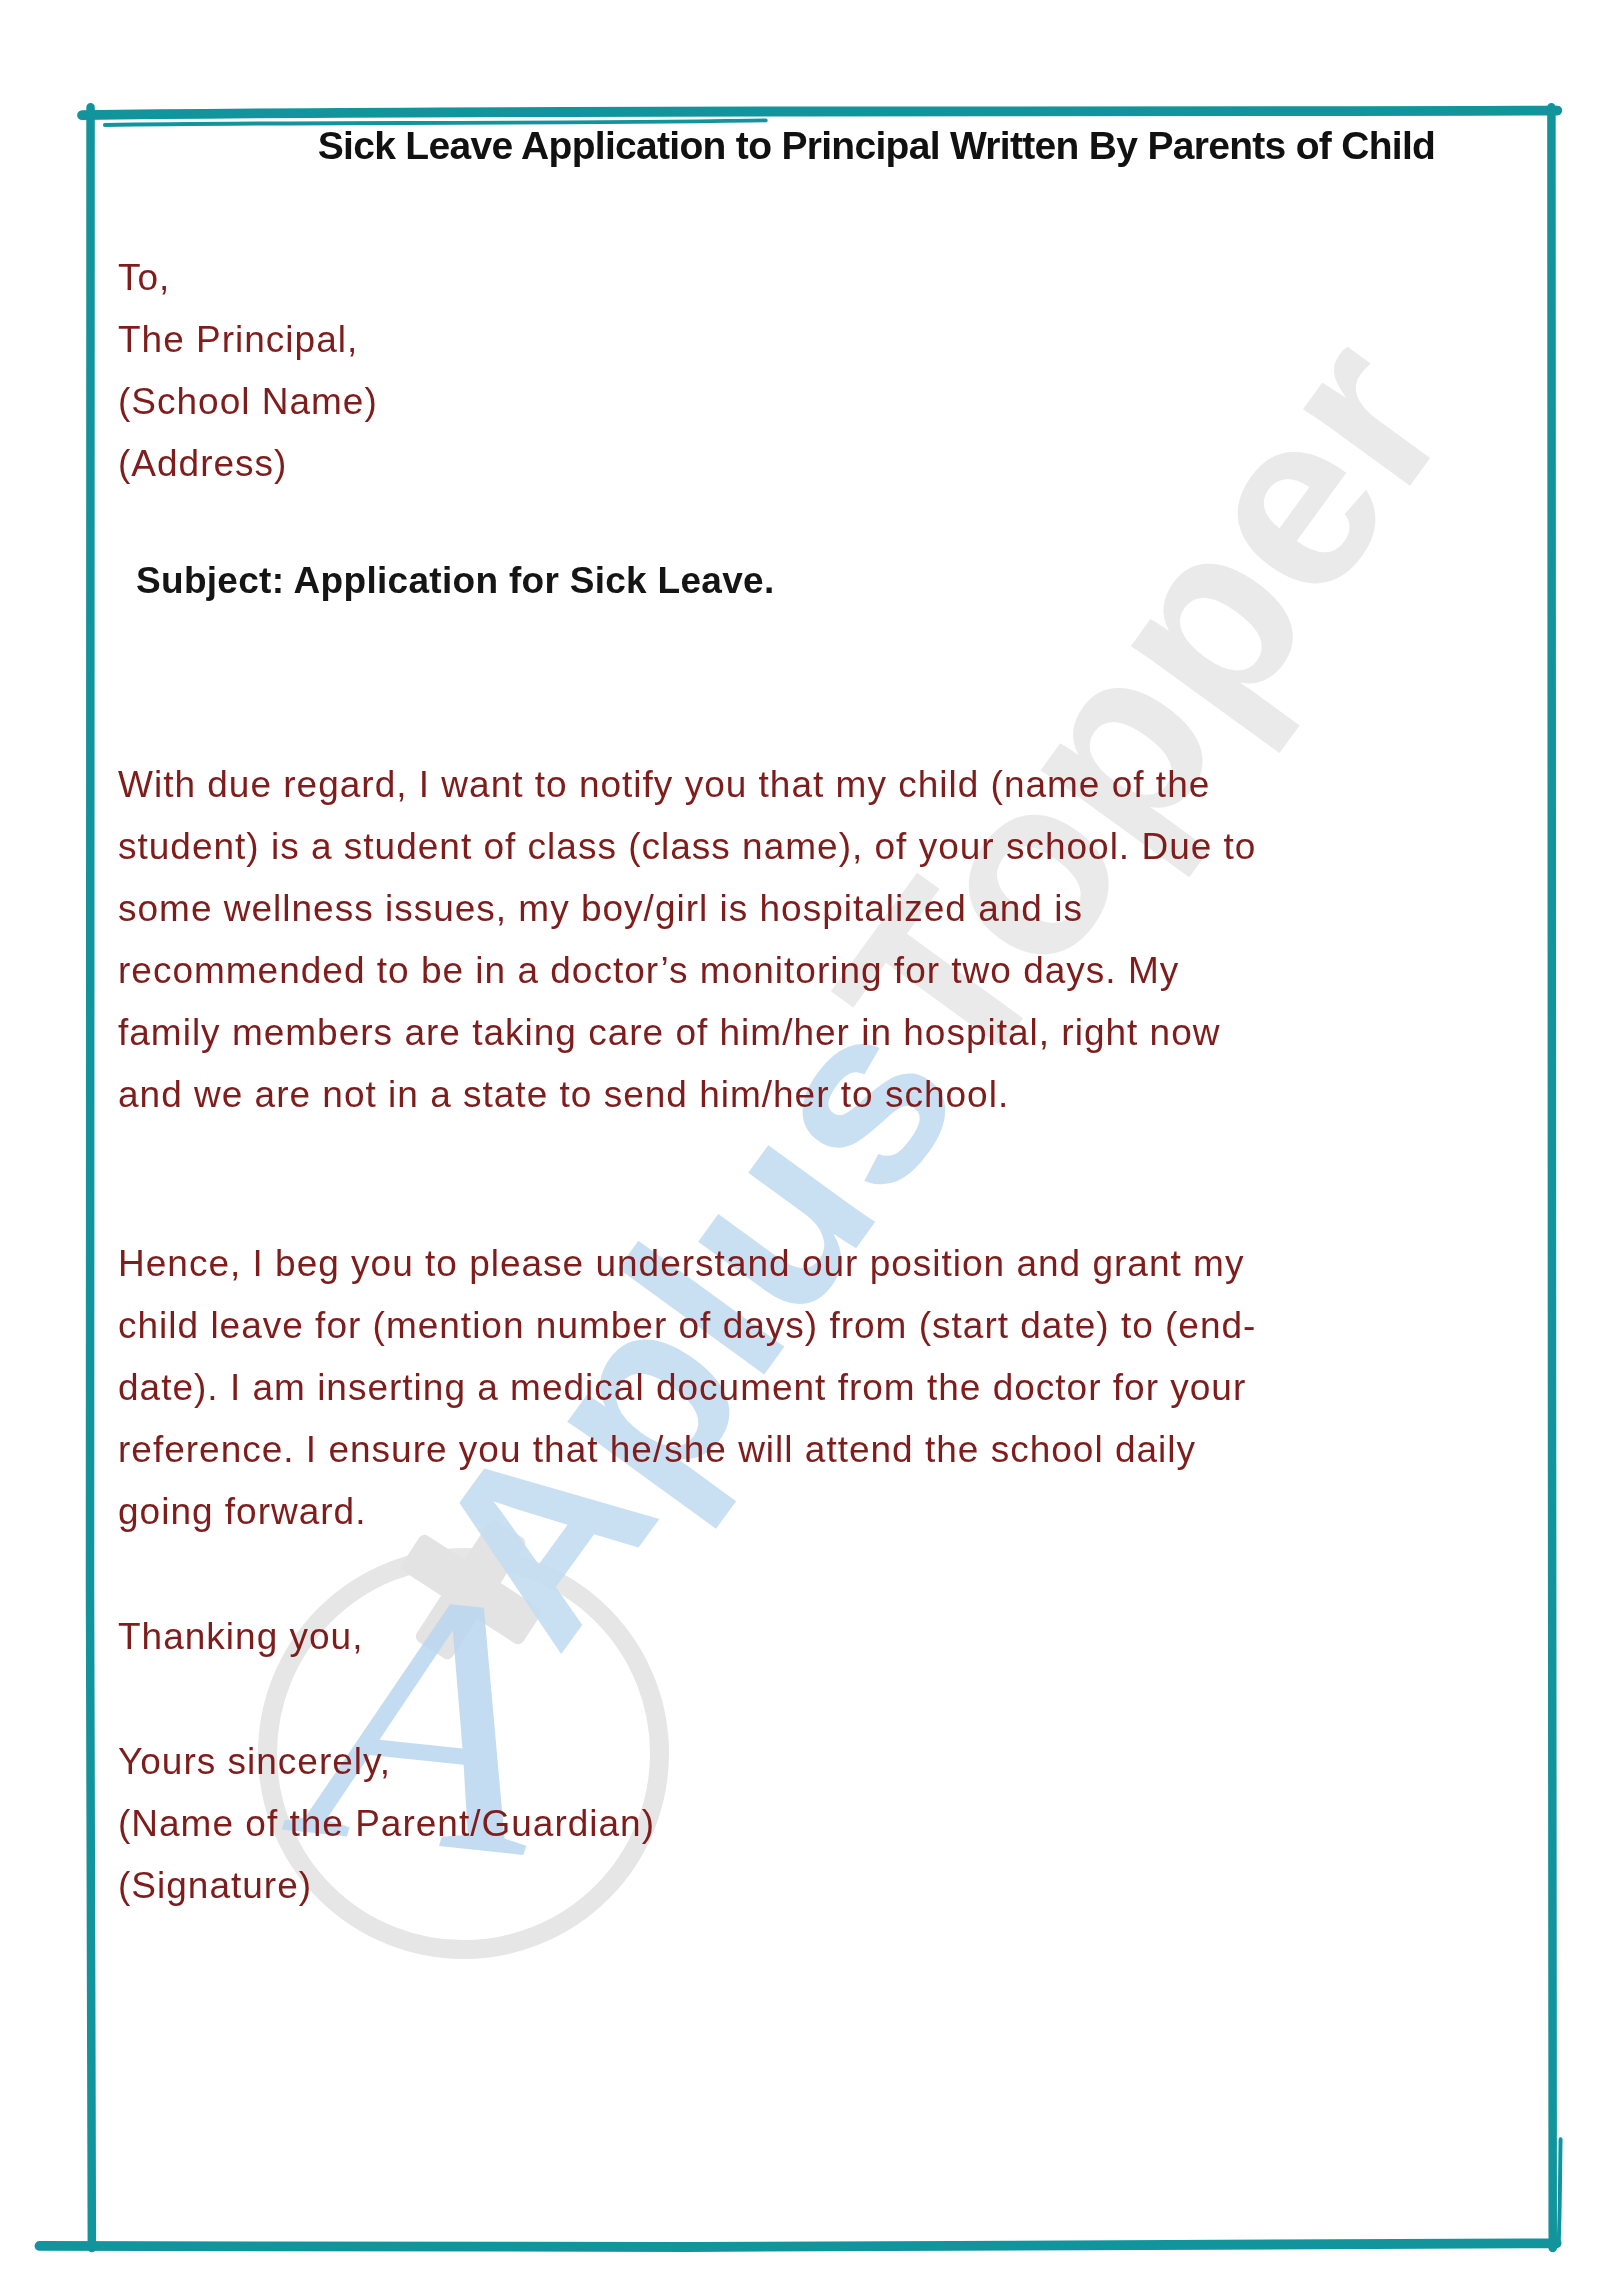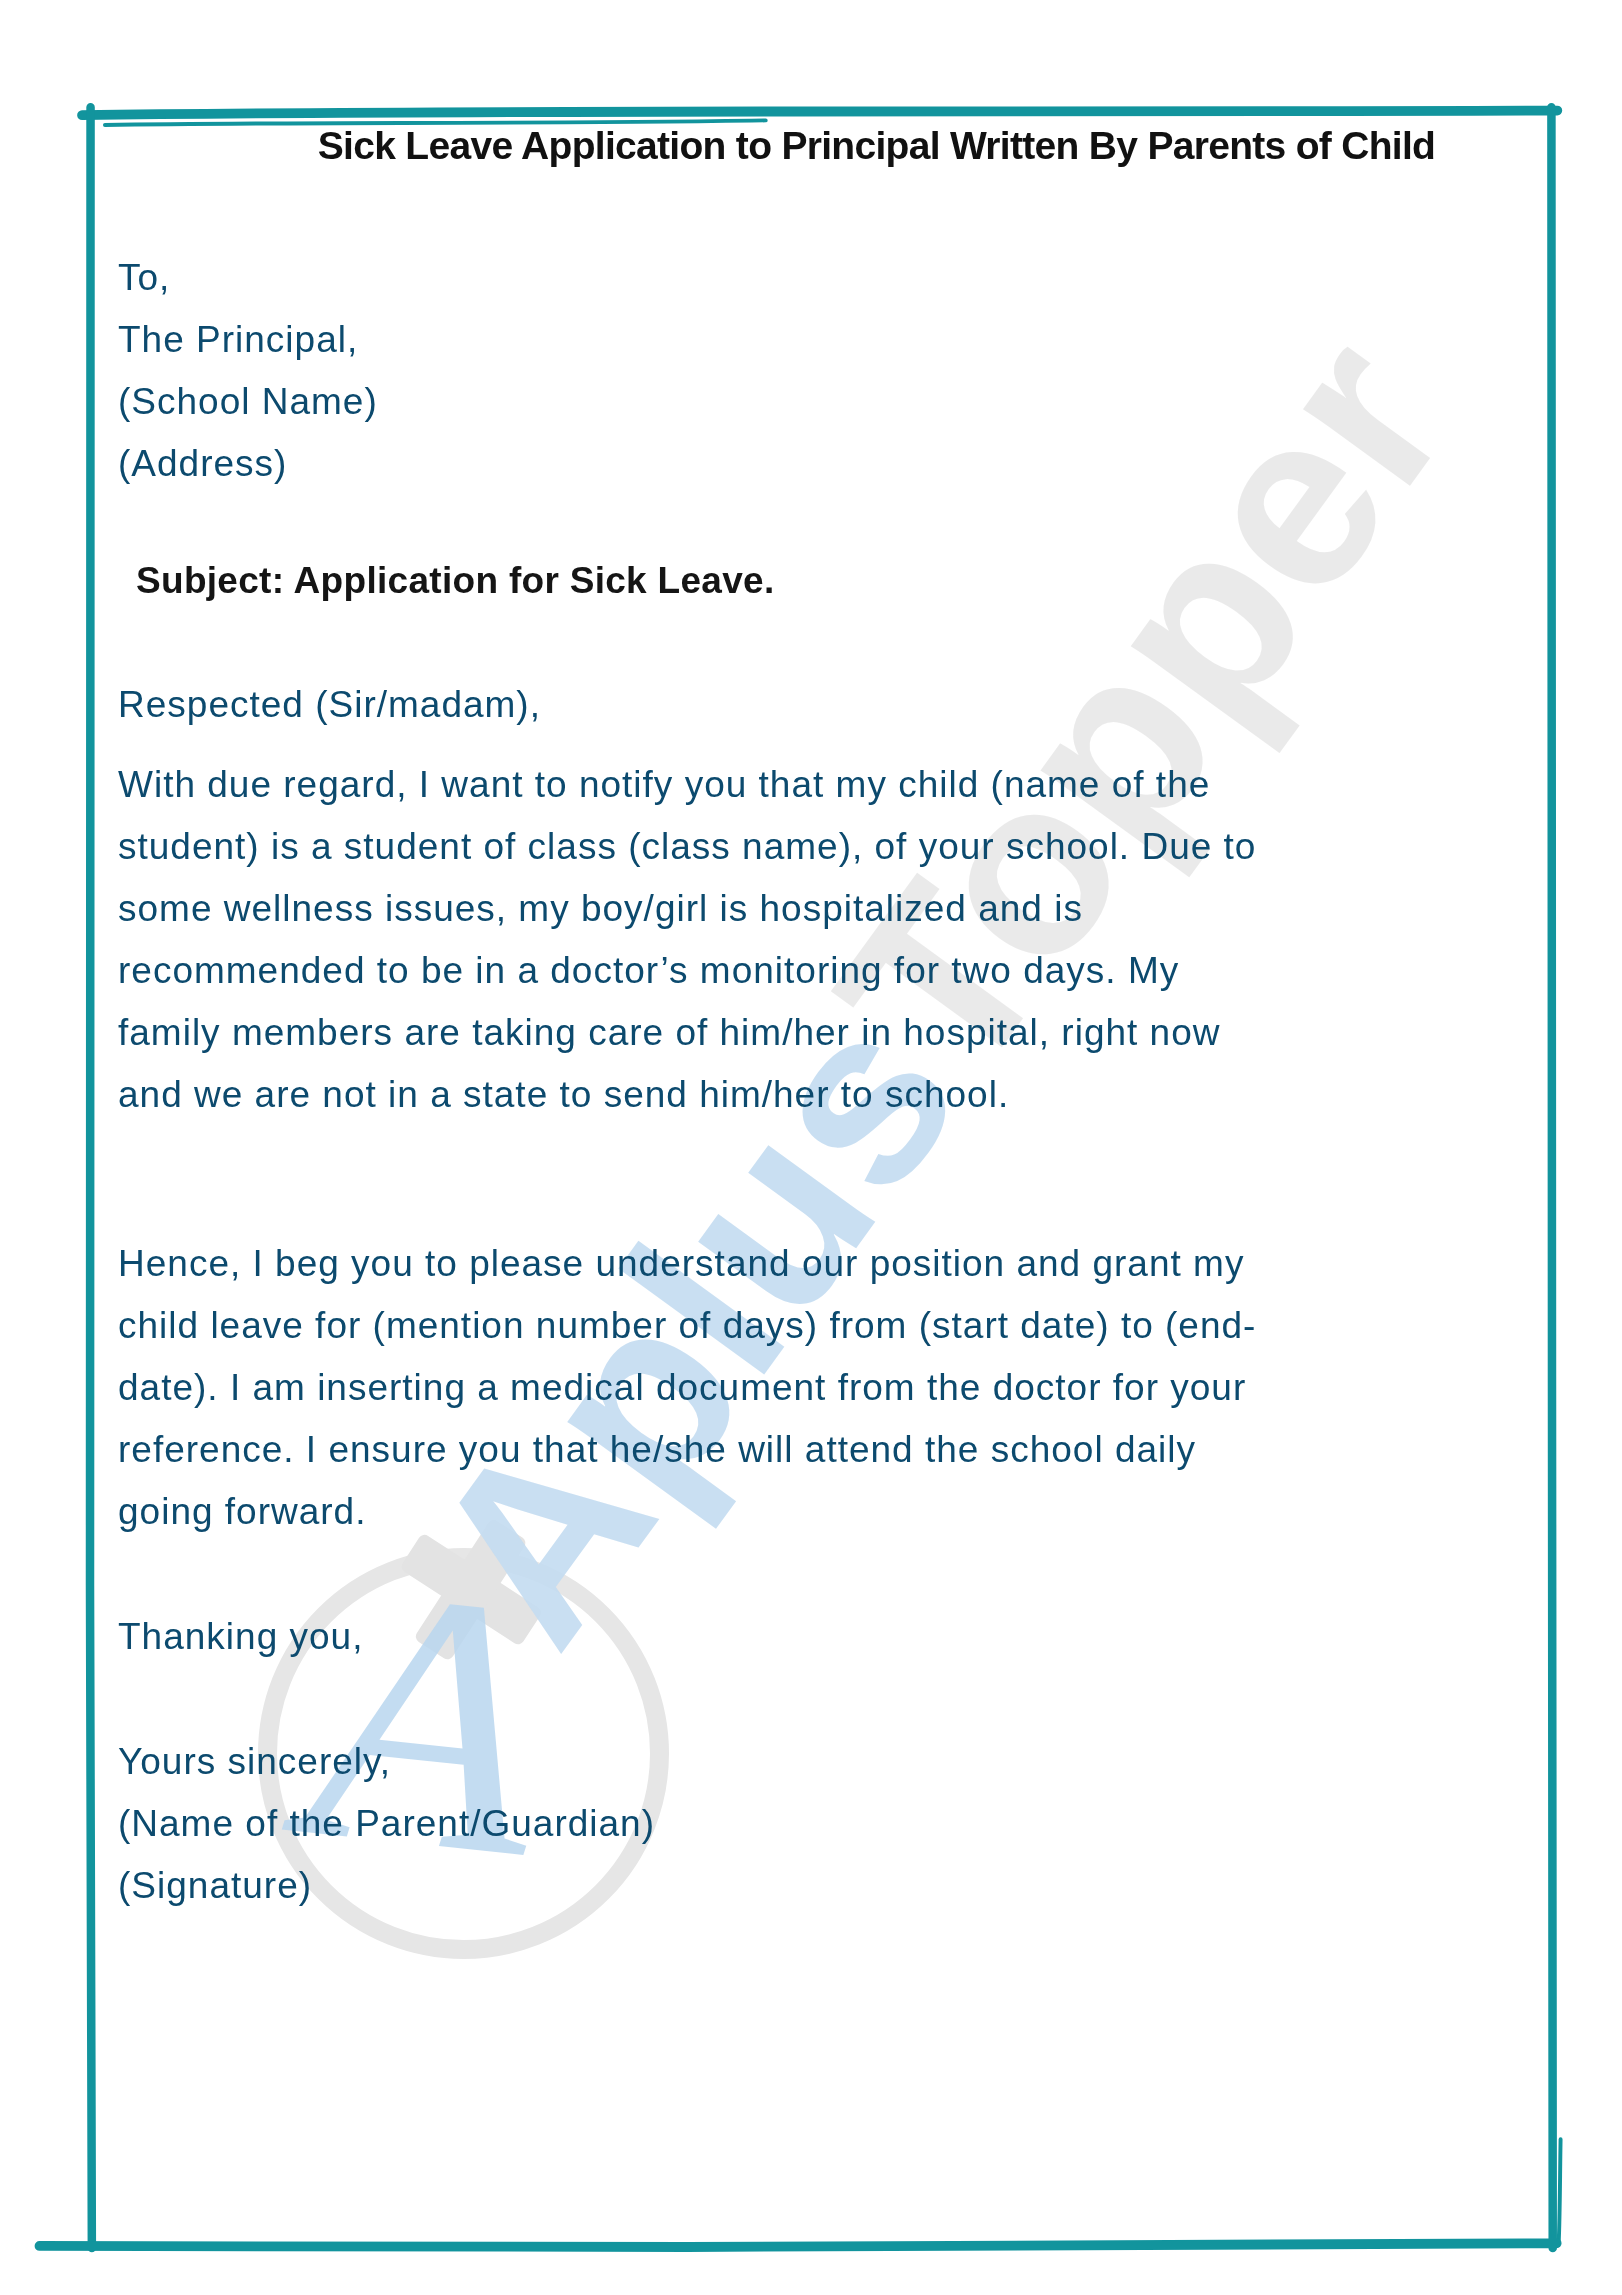--- a/index.html
+++ b/index.html
@@ -73,21 +73,21 @@
     color: #111111;
     z-index: 2;
   }
   .block {
     position: absolute;
     left: 118px;
     width: 1400px;
     font-size: 37px;
     line-height: 62px;
     letter-spacing: 1px;
-    color: #0c4a6e;
+    color: #7f1d1d;
     white-space: pre-line;
     z-index: 2;
   }
   .recipient  { top: 247px; }
   .subject    { top: 550px;  font-weight: bold; letter-spacing: 0.3px; color: #151515; margin-left: 18px; }
   .salutation { top: 674px; }
   .para1      { top: 754px; }
   .para2      { top: 1233px; }
   .thanks     { top: 1606px; }
   .closing    { top: 1731px; }
@@ -120,21 +120,20 @@
 
   <h1 class="title">Sick Leave Application to Principal Written By Parents of Child</h1>
 
   <div class="block recipient">To,
 The Principal,
 (School Name)
 (Address)</div>
 
   <div class="block subject">Subject: Application for Sick Leave.</div>
 
-  <div class="block salutation">Respected (Sir/madam),</div>
 
   <div class="block para1">With due regard, I want to notify you that my child (name of the
 student) is a student of class (class name), of your school. Due to
 some wellness issues, my boy/girl is hospitalized and is
 recommended to be in a doctor’s monitoring for two days. My
 family members are taking care of him/her in hospital, right now
 and we are not in a state to send him/her to school.</div>
 
   <div class="block para2">Hence, I beg you to please understand our position and grant my
 child leave for (mention number of days) from (start date) to (end-

